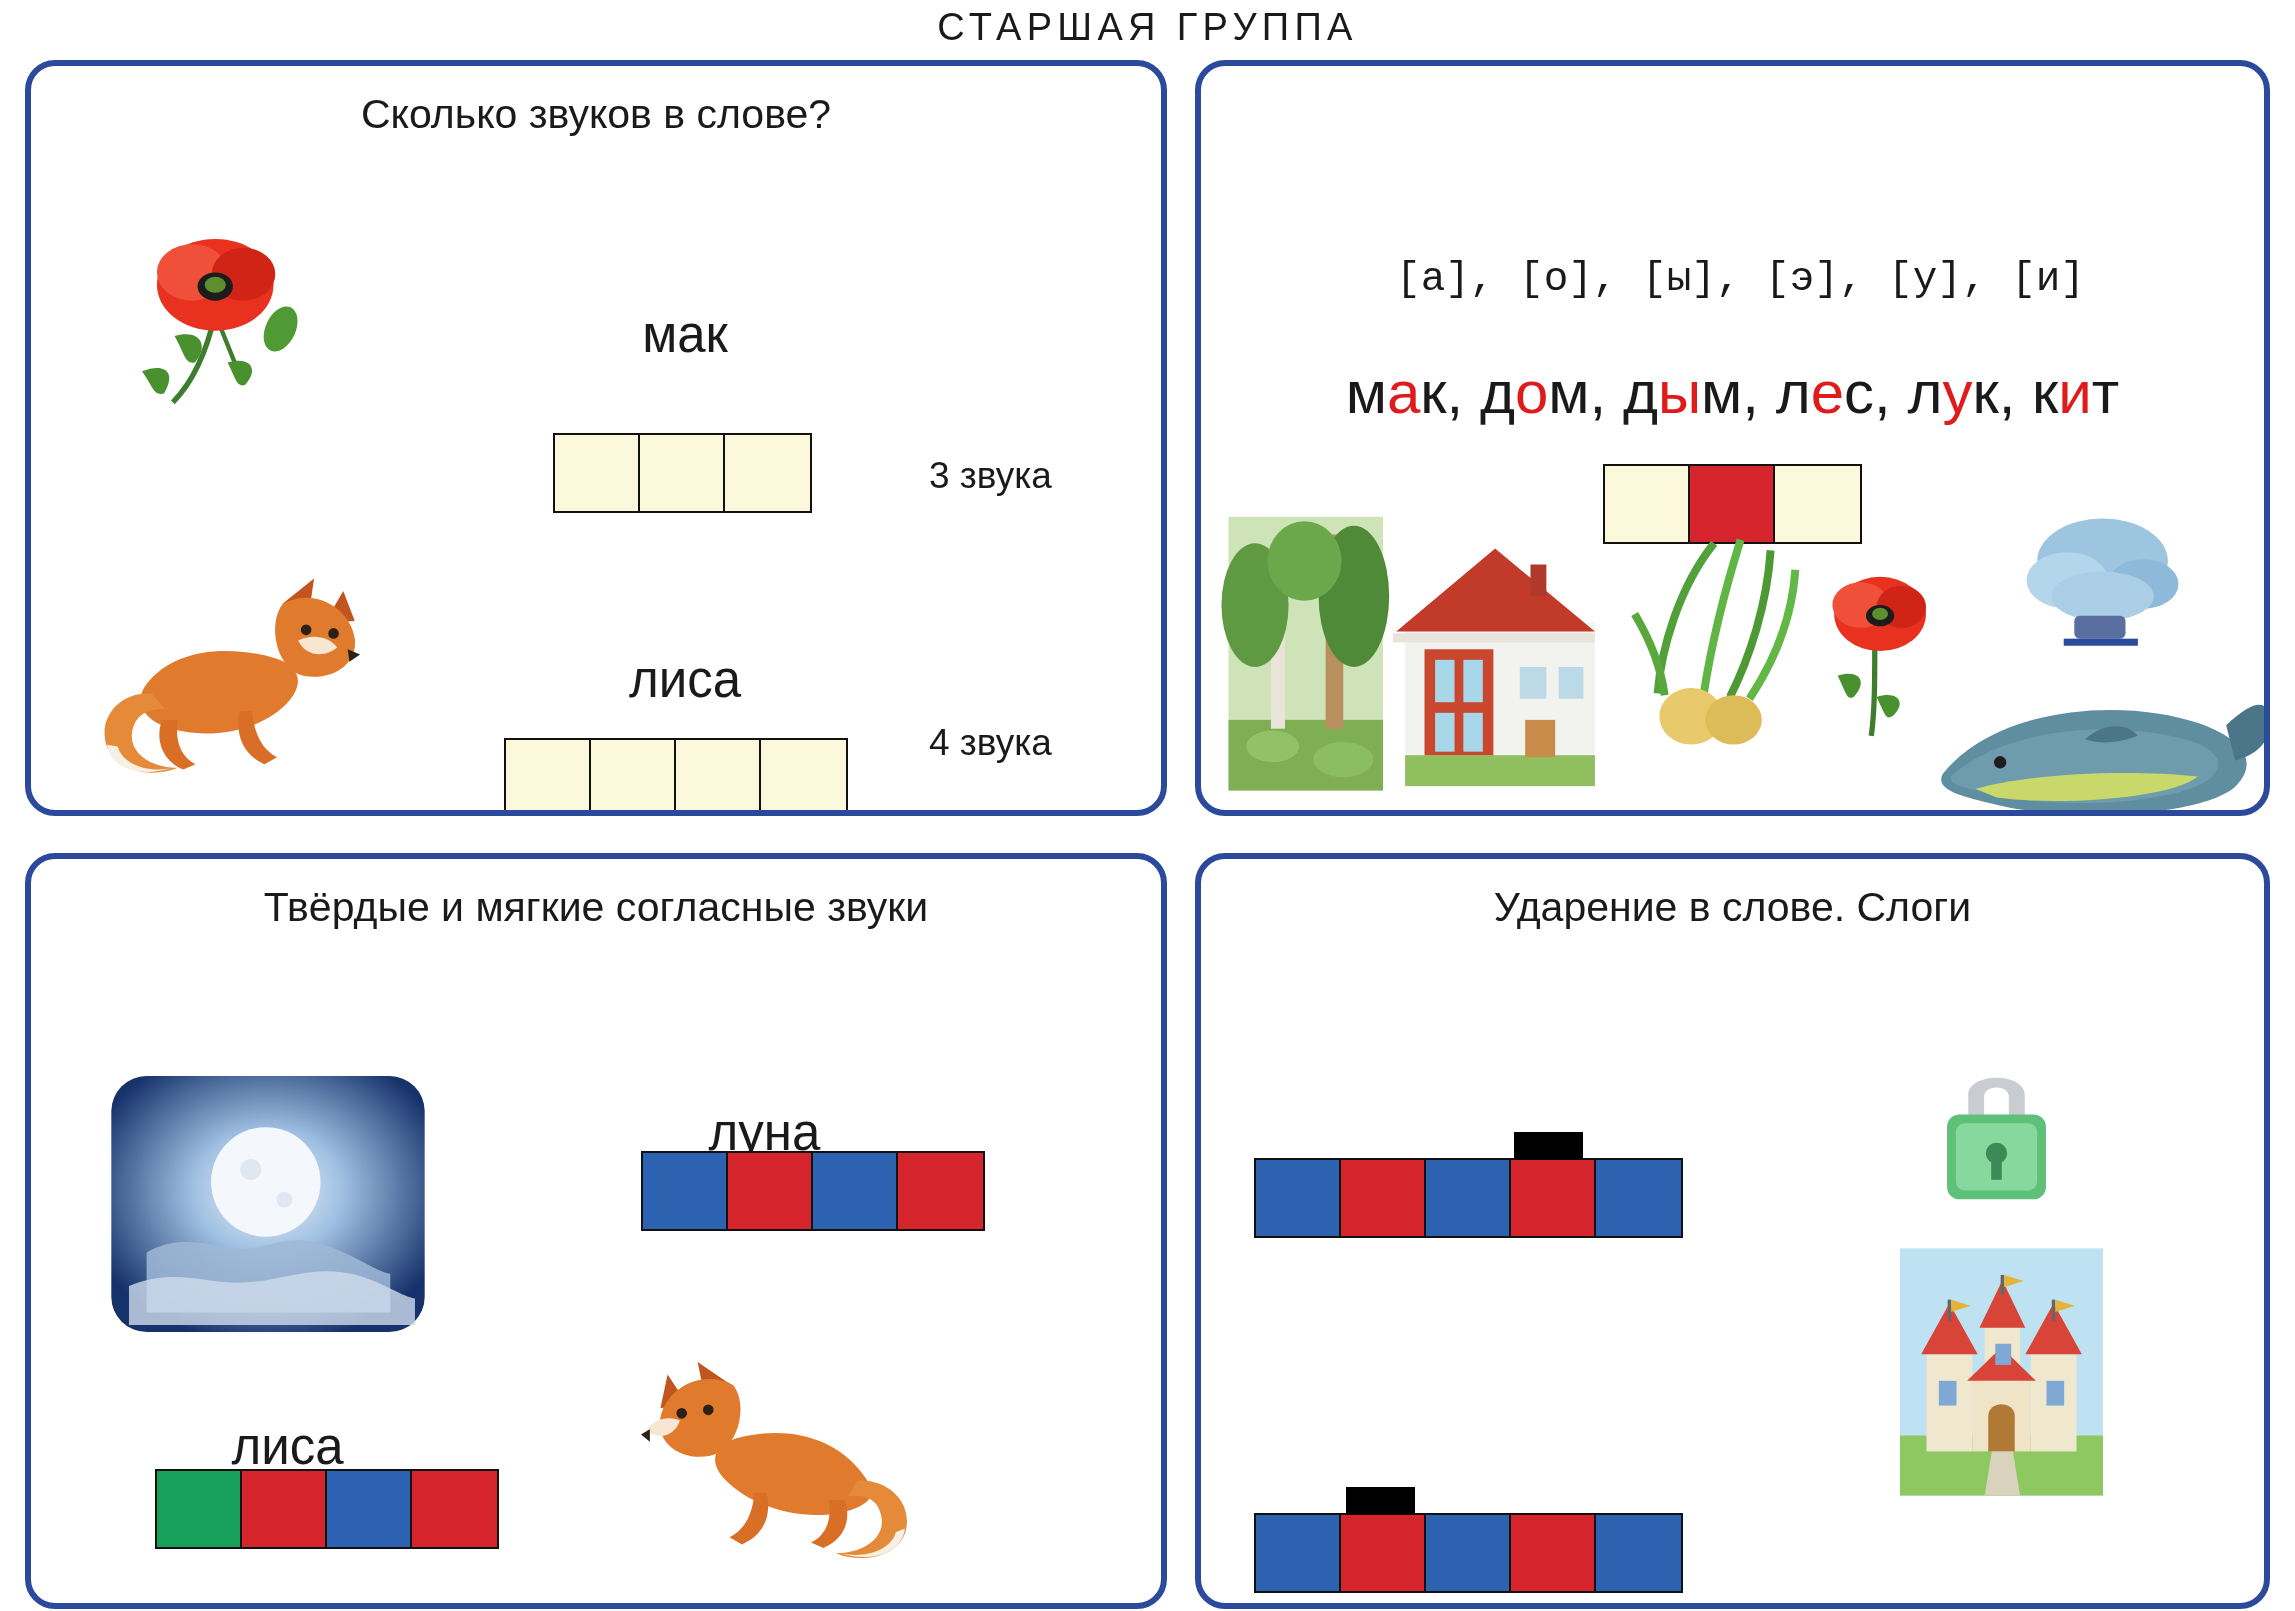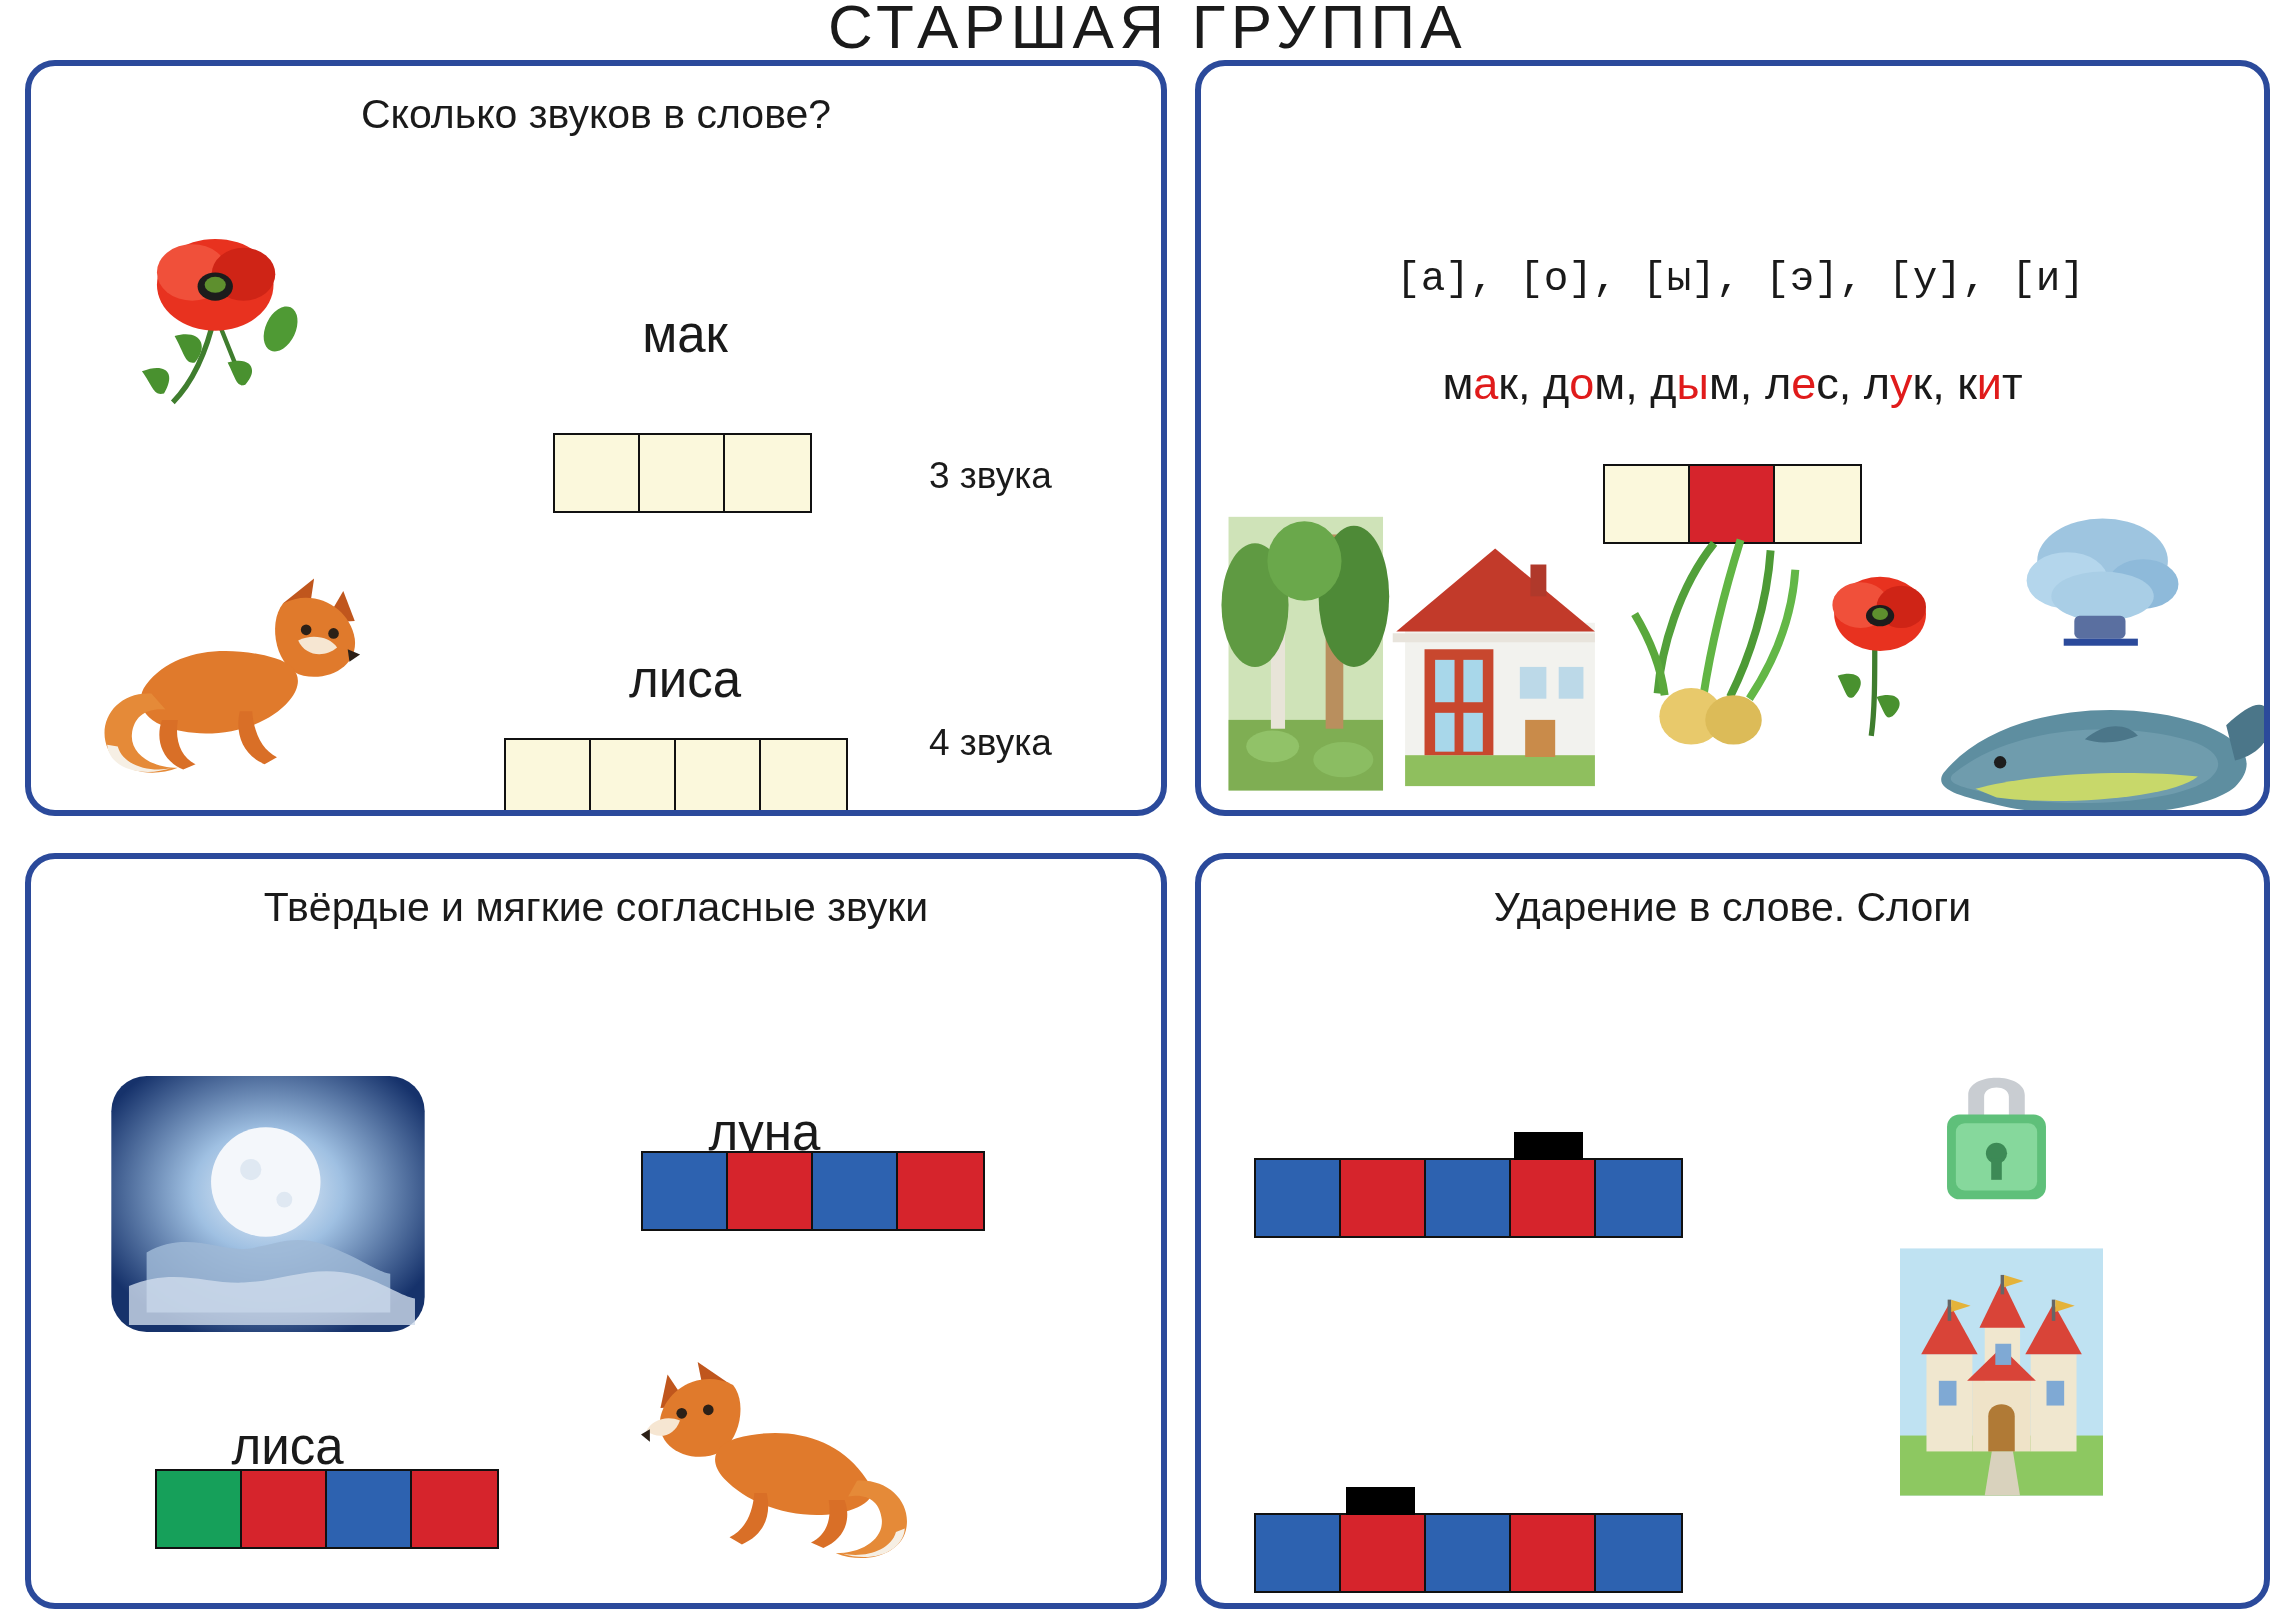--- a/index.html
+++ b/index.html
@@ -12,21 +12,21 @@
     height: 1612px;
     font-family: "Liberation Sans", sans-serif;
     color: #1a1a1a;
     overflow: hidden;
     position: relative;
   }
 
   
   .page-title {
     text-align: center;
-    font-size: 62px;
+    font-size: 38px;
     letter-spacing: 5.3px;
     font-weight: 400;
     padding-top: 1.8px;
     line-height: 50px;
     height: 53px;
     box-sizing: border-box;
   }
 
   
   .grid {
@@ -108,21 +108,21 @@
     position: absolute;
     top: 190px; left: 16px; right: 0;
     text-align: center;
     font-size: 41px;
     font-family: Liberation Mono, monospace;
   }
   .c2-words {
     position: absolute;
     top: 292px; left: 0; right: 0;
     text-align: center;
-    font-size: 45px;
+    font-size: 60px;
   }
   .c2-boxes { position: absolute; left: 402px; top: 398px; }
   .c2-pics  { position: absolute; left: 17.7px; top: 442px; width: 1052px; height: 309px; }
 
   
   .c3-moon { position: absolute; left: 80px; top: 217px; width: 314px; height: 256px; }
   .c3-fox  { position: absolute; left: 610px; top: 464px; width: 301px; height: 248px; }
   .c3-luna-word  { position: absolute; left: 601px; top: 208px; width: 265px; }
   .c3-luna-boxes { position: absolute; left: 610px; top: 292px; }
   .c3-lisa-word  { position: absolute; left: 124px; top: 522px; width: 265px; }

